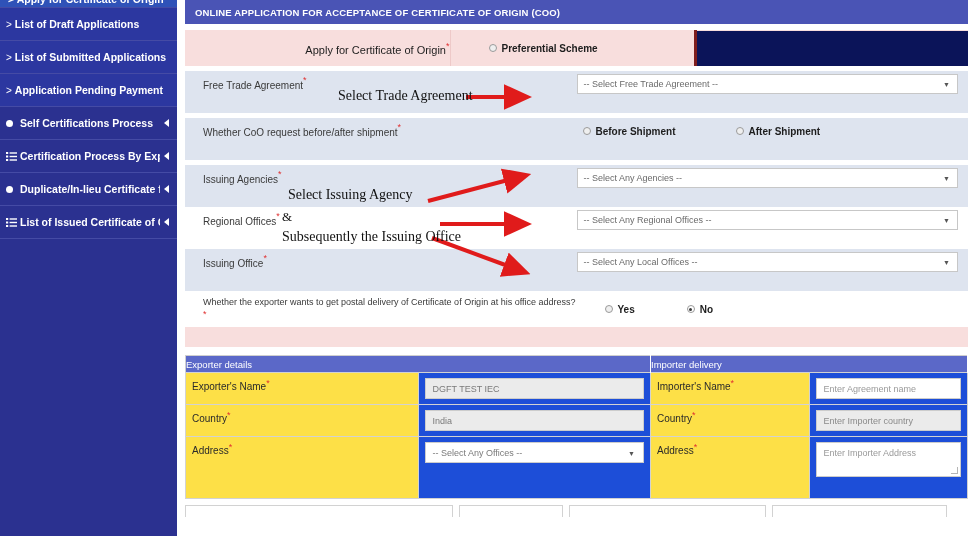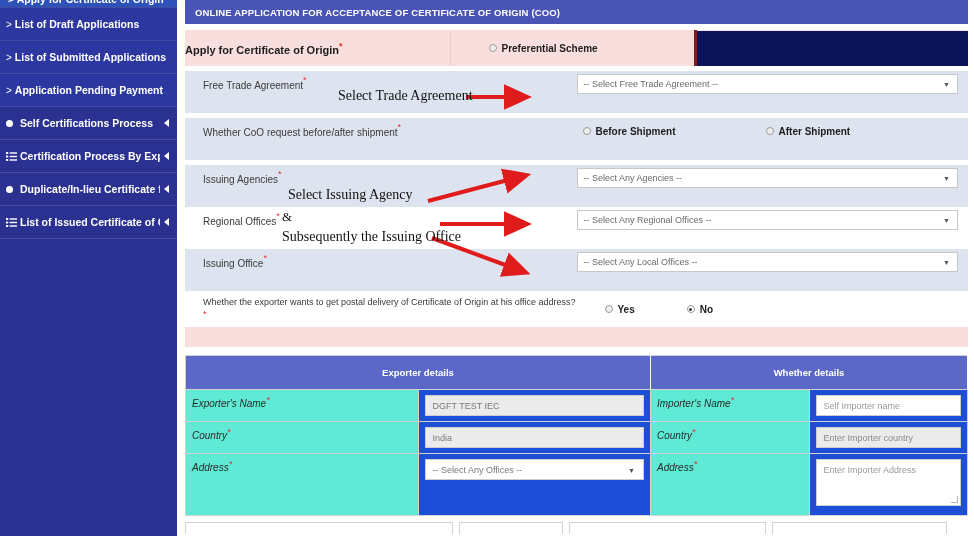--- a/index.html
+++ b/index.html
@@ -70,22 +70,22 @@
     display: flex; align-items: center;
   }
   .gap-white { height: 6px; background: #ffffff; }
 
   
   .ftable { width: 100%; border-collapse: collapse; table-layout: fixed; }
   .ftable td { vertical-align: middle; }
 
   .row-apply { background: #f8dedd; height: 36px; }
   .cell-apply-title {
-    text-align: left;
-    font-size: 11px; font-weight: bold; color: #1d1d1d;
+    text-align: right;
+    font-size: 11px; font-weight: normal; color: #1d1d1d;
     border-right: 1px solid #eec9c8;
   }
   .cell-apply-pref {
     font-size: 10.5px; font-weight: bold; color: #1d1d1d;
     padding-left: 38px;
     border-right: 3px solid #7f1d1d;
   }
   .cell-redact { padding: 0; }
   .redact-block { background: #0b1459; height: 35px; width: 100%; }
 
@@ -135,51 +135,51 @@
   .postal-opts { display: flex; align-items: center; gap: 52px; padding-left: 10px; }
 
   .pink-strip { background: #f8dedd; height: 20px; width: 100%; }
   .white-strip { background: #ffffff; height: 8px; width: 100%; }
 
   
   .dtable { width: 100%; border-collapse: collapse; table-layout: fixed;
             border: 1px solid #cfcfcf; }
   .dhead th {
     background: #5b68c8; color: #ffffff;
-    font-size: 9.5px; font-weight: bold;
-    height: 34px; text-align: center;
+    font-size: 9.5px; font-weight: normal;
+    height: 17px; text-align: left;
     border-right: 1px solid #ffffff;
   }
   .dtable td {
     border: 1px solid #d2d2d2;
     padding: 5px 6px;
     vertical-align: top;
   }
-  .dlabel-cell { background: #5eead4; font-size: 10px; color: #2a2a2a; white-space: nowrap; font-style: italic; }
+  .dlabel-cell { background: #fde047; font-size: 10px; color: #2a2a2a; white-space: nowrap; }
   .dfield-cell { background: #1d4ed8; }
 
   .inp {
     border: 1px solid #cccccc;
     height: 21px;
     display: flex; align-items: center;
     padding: 0 7px;
     font-size: 9px;
     position: relative;
   }
   .inp.ro { background: #ebebeb; color: #7a7a7a; }
   .inp.ph { background: #ffffff; color: #9a9a9a; }
   .inp.ph-gray { background: #ebebeb; color: #8a8a8a; }
   .inp.sel-inp { background: #ffffff; color: #7a7a7a; }
   .inp .caret { position: absolute; right: 8px; top: 50%; transform: translateY(-50%);
                 font-size: 7px; color: #555; }
 
   .ta {
     border: 1px solid #cccccc;
     background: #ffffff;
-    height: 47px;
+    height: 35px;
     padding: 5px 7px;
     font-size: 9px; color: #9a9a9a;
     position: relative;
   }
   .ta::after {
     content: "";
     position: absolute; right: 2px; bottom: 2px;
     width: 6px; height: 6px;
     border-right: 1px solid #b5b5b5;
     border-bottom: 1px solid #b5b5b5;
@@ -320,21 +320,21 @@
 
       <tr class="spacer-row">
             <td colspan="2"></td>
           </tr>
 
       <tr class="frow-alt">
         <td>
           <span class="flabel">Whether CoO request before/after shipment</span><span class="req">*</span>
         </td>
         <td class="fld-cell">
-          <div style="display:flex;align-items:flex-start;gap:90px;padding-left:6px">
+          <div style="display:flex;align-items:flex-start;gap:60px;padding-left:6px">
             <span class="radio-wrap">
               <span class="radio"></span>
               <span class="radio-lbl">Before Shipment</span>
             </span>
             <span class="radio-wrap">
               <span class="radio"></span>
               <span class="radio-lbl">After Shipment</span>
             </span>
           </div>
         </td>
@@ -400,35 +400,35 @@
     </tbody>
       </table>
 
     <div class="pink-strip"></div>
     <div class="white-strip"></div>
 
     <table class="dtable">
       <tbody>
           <tr class="dhead">
         <th colspan="2" style="width:465px">Exporter details</th>
-        <th colspan="2">Whether details</th>
+        <th colspan="2">Importer delivery</th>
       </tr>
       </tbody>
         <tbody id="details-rows">
           <tr>
             <td class="dlabel-cell" style="width:115px"><span>Exporter's Name</span><span class="req">*</span></td>
             <td class="dfield-cell" style="width:350px">
               <div class="inp ro">
                 <span>DGFT TEST IEC</span>
               </div>
             </td>
             <td class="dlabel-cell" style="width:110px"><span>Importer's Name</span><span class="req">*</span></td>
             <td class="dfield-cell">
               <div class="inp ph">
-                <span>Self Importer name</span>
+                <span>Enter Agreement name</span>
               </div>
             </td>
           </tr>
           <tr>
             <td class="dlabel-cell" style="width:115px"><span>Country</span><span class="req">*</span></td>
             <td class="dfield-cell" style="width:350px">
               <div class="inp ro">
                 <span>India</span>
               </div>
             </td>

